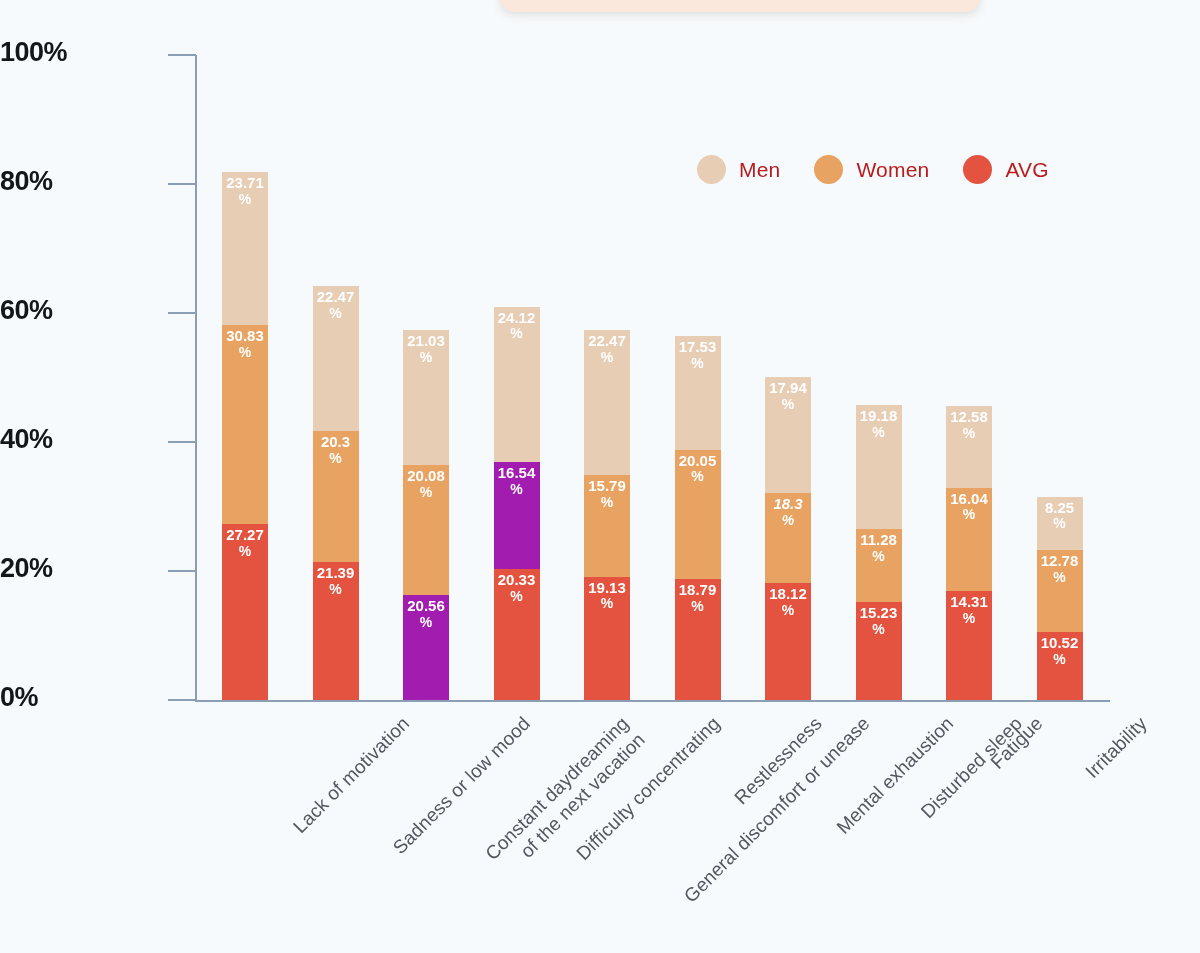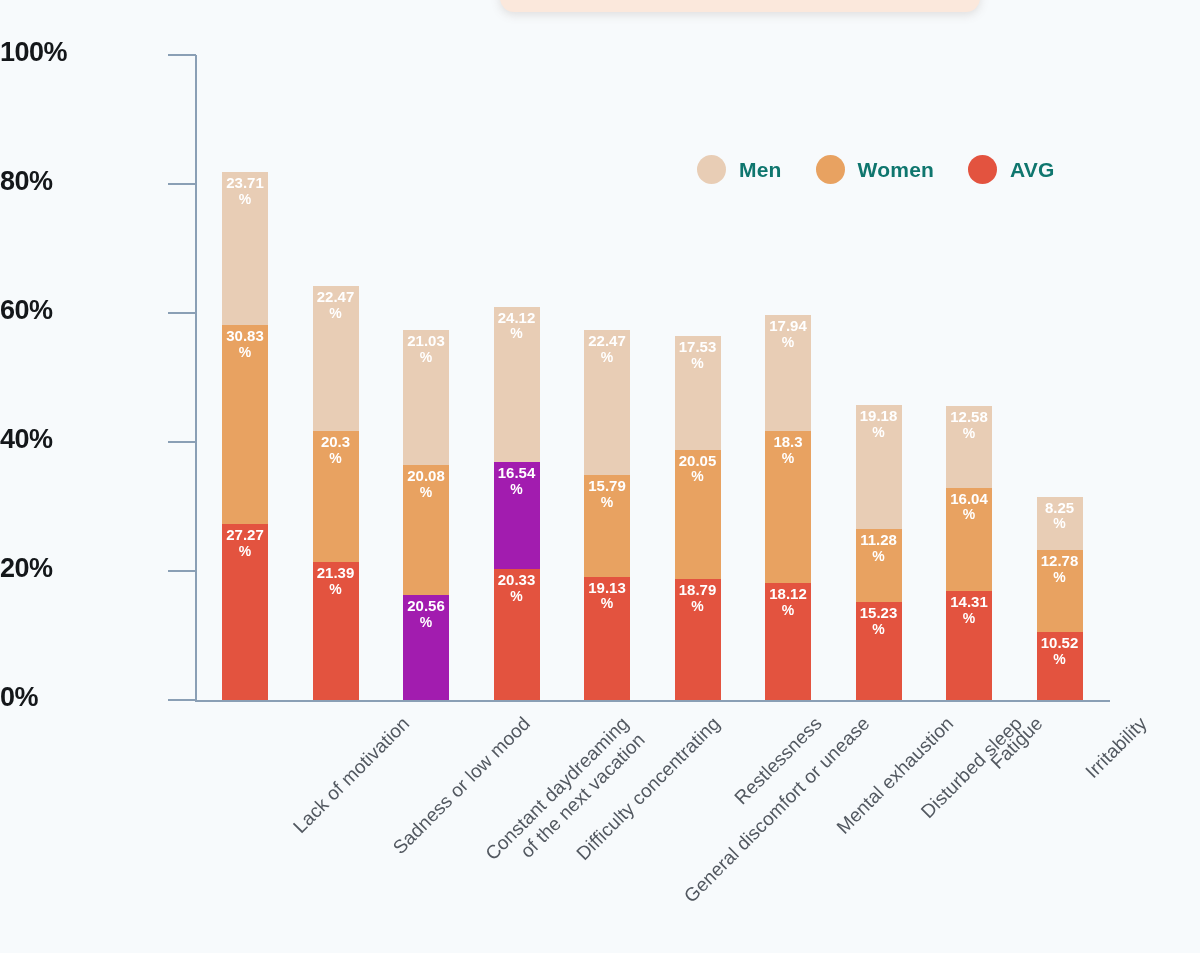--- a/index.html
+++ b/index.html
@@ -87,22 +87,22 @@
     gap: 13px;
   }
   .legend-dot {
     width: 29px;
     height: 29px;
     border-radius: 50%;
     display: block;
   }
   .legend-label {
     font-size: 21px;
-    font-weight: bold;
-    color: #0f766e;
+    font-weight: normal;
+    color: #b91c1c;
     letter-spacing: 0.2px;
     white-space: nowrap;
   }
 
   
   .bar-group {
     position: absolute;
     bottom: 253px;      
     width: 46px;
   }
@@ -248,21 +248,21 @@
           <span class="seg-label">20.05<span class="pct">%</span></span>
         </div>
         <div class="seg" style="height: 121.195px; background: rgb(227, 83, 63);">
           <span class="seg-label">18.79<span class="pct">%</span></span>
         </div>
       </div>
       <div class="bar-group" style="left: 765px;">
         <div class="seg" style="height: 115.713px; background: rgb(232, 205, 181);">
           <span class="seg-label">17.94<span class="pct">%</span></span>
         </div>
-        <div class="seg" style="height: 152px; background: rgb(232, 162, 97);">
+        <div class="seg" style="height: 90px; background: rgb(232, 162, 97); font-style: italic;">
           <span class="seg-label">18.3<span class="pct">%</span></span>
         </div>
         <div class="seg" style="height: 116.874px; background: rgb(227, 83, 63);">
           <span class="seg-label">18.12<span class="pct">%</span></span>
         </div>
       </div>
       <div class="bar-group" style="left: 855.5px; margin-top: 36px;">
         <div class="seg" style="height: 123.711px; background: rgb(232, 205, 181);">
           <span class="seg-label">19.18<span class="pct">%</span></span>
         </div>

